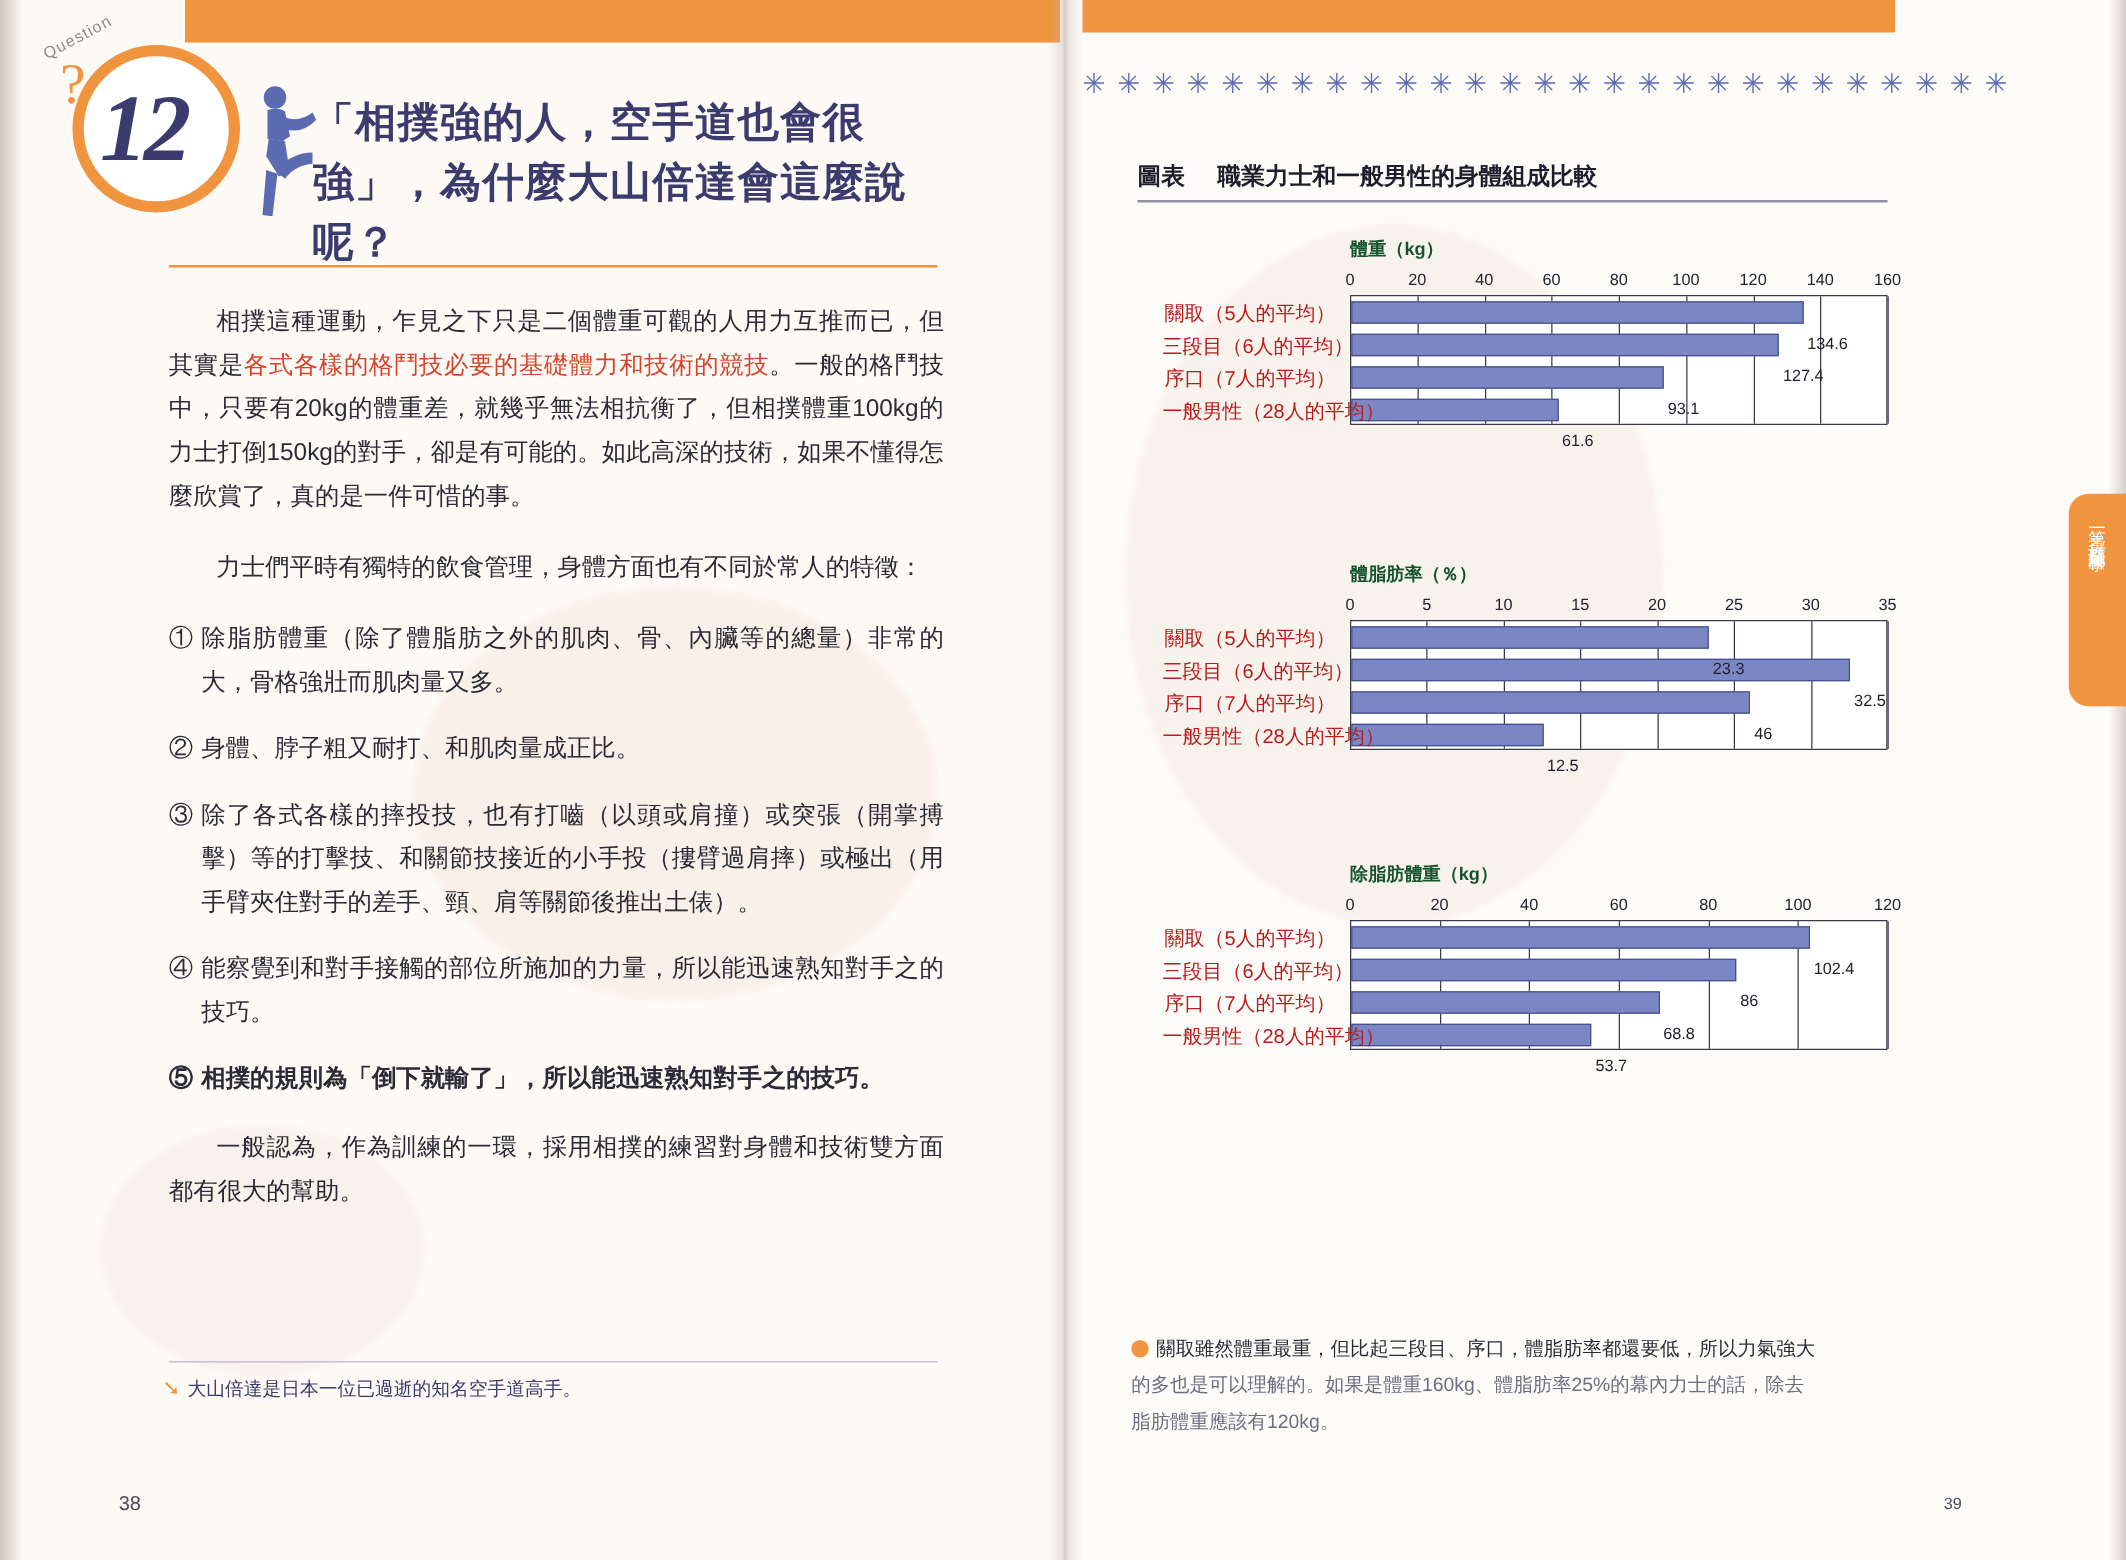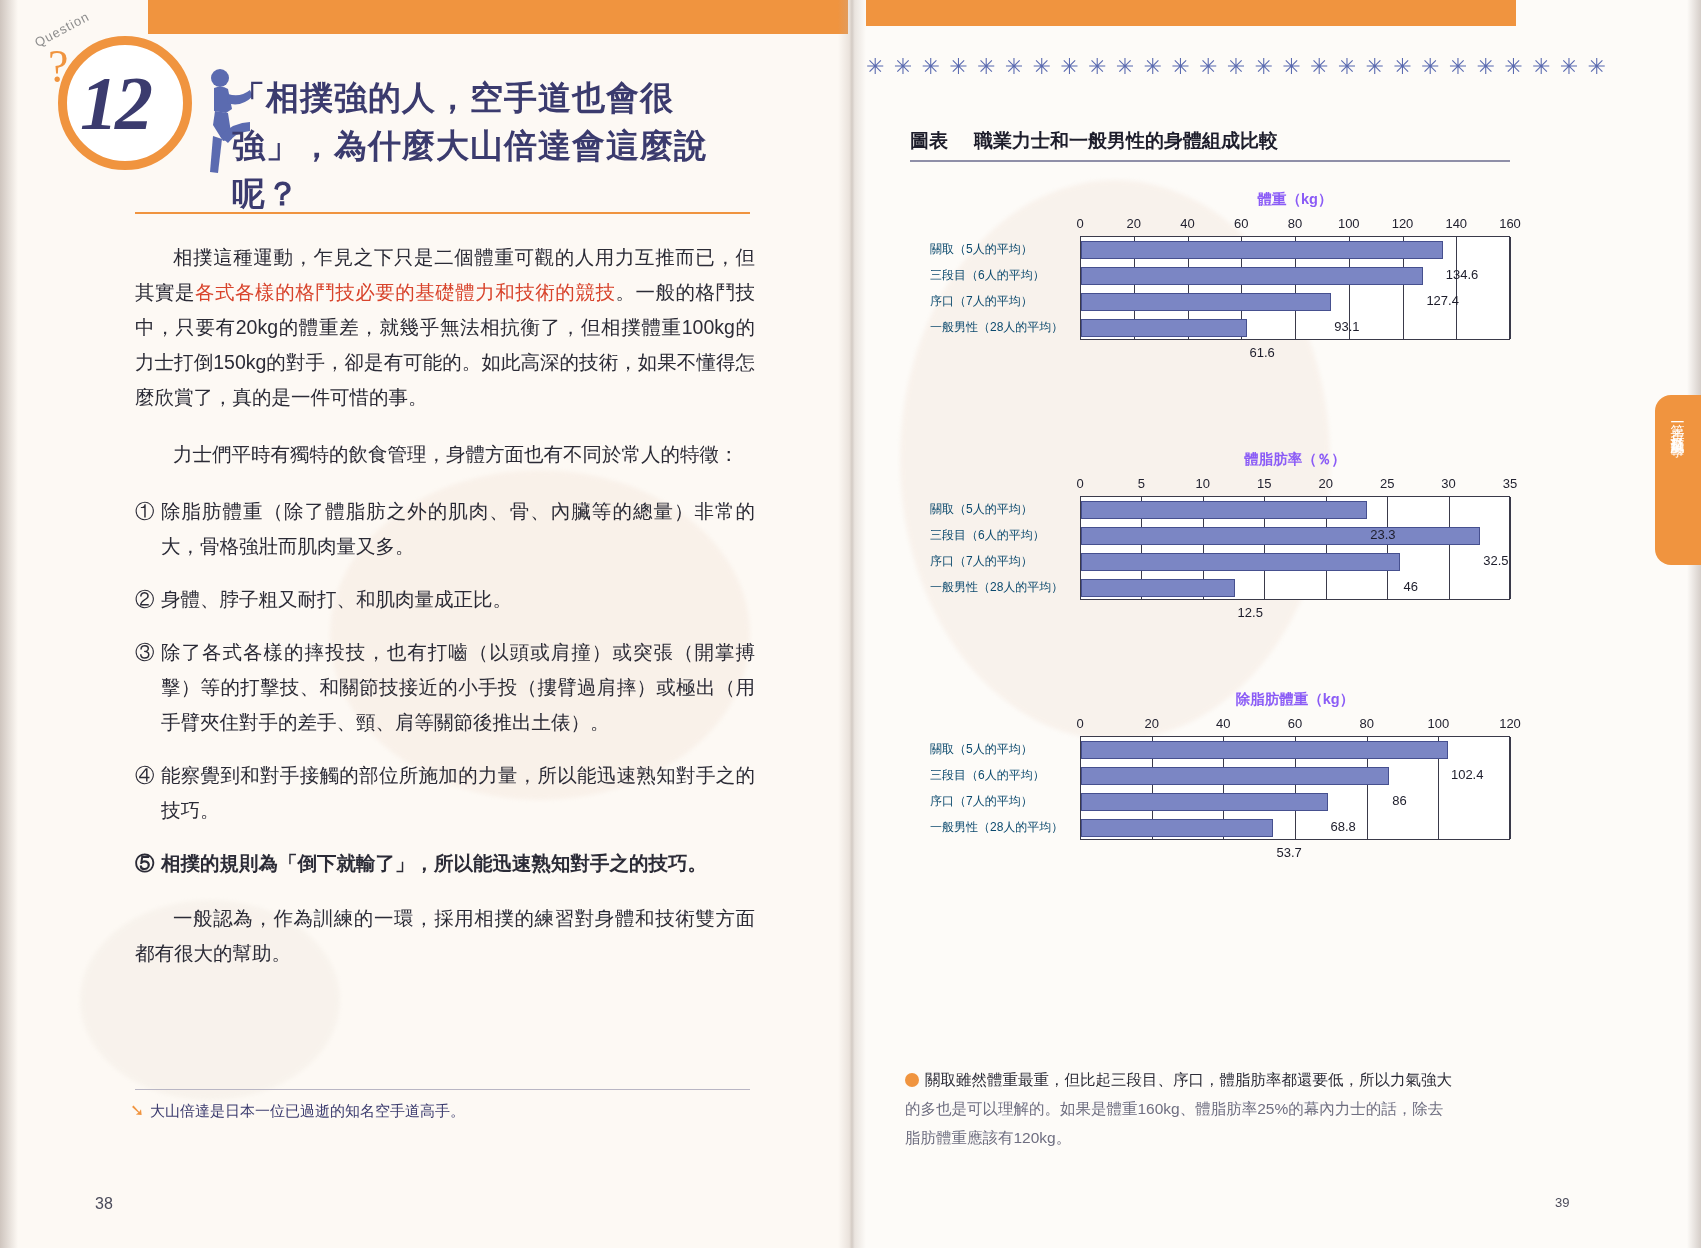--- a/index.html
+++ b/index.html
@@ -26,21 +26,21 @@
 
   
   .badge{position:absolute;left:18px;top:8px;width:180px;height:200px;}
   .badge .ring{position:absolute;left:40px;top:28px;width:134px;height:134px;border-radius:50%;border:9px solid #f0943f;box-sizing:border-box;background:#fff;}
   .badge .qword{position:absolute;left:14px;top:14px;font-size:13px;color:#8d8d8d;transform:rotate(-28deg);letter-spacing:1px;}
   .badge .qmark{position:absolute;left:30px;top:32px;font-size:46px;color:#f0943f;font-family:"Liberation Serif",serif;}
   .badge .num{position:absolute;left:62px;top:52px;font-size:76px;color:#3b3b6e;font-family:"Liberation Serif",serif;font-style:italic;font-weight:bold;letter-spacing:-3px;}
   .badge .fighter{position:absolute;left:168px;top:58px;}
 
   
-  .title{position:absolute;left:232px;top:74px;width:500px;
+  .title{position:absolute;left:250px;top:74px;width:500px;
     font-size:33px;line-height:48px;color:#3b3b6e;font-weight:bold;
     font-family:"Liberation Sans", sans-serif;letter-spacing:1px;}
   .title-rule{position:absolute;left:135px;top:212px;width:615px;height:2px;background:#f0943f;}
 
   .body-col{position:absolute;left:135px;top:240px;width:620px;color:#2b2b36;font-size:19.5px;line-height:35px;text-align:justify;}
   .body-col p{margin:0 0 14px 0;}
   .indent{text-indent:38px;}
   .hl{color:#d8432b;}
   .listitem{display:flex;margin:0 0 18px 0;}
   .listitem .mk{width:26px;flex:0 0 26px;}
@@ -55,23 +55,23 @@
 
   
   .star-row{position:absolute;left:866px;top:52px;width:740px;height:30px;display:flex;justify-content:space-between;align-items:center;}
   .star{color:#5b6bb0;font-size:22px;line-height:22px;}
   .fig-label{position:absolute;left:910px;top:128px;font-size:19px;color:#1d1d2b;font-weight:bold;}
   .fig-label .fw{margin-right:26px;}
   .fig-rule{position:absolute;left:910px;top:160px;width:600px;height:2px;background:#8f8fa8;}
 
   
   .chart{position:absolute;}
-  .chart .ctitle{position:absolute;font-size:14.5px;color:#8b5cf6;font-weight:bold;text-align:center;width:100%;top:0;}
+  .chart .ctitle{position:absolute;font-size:14.5px;color:#14532d;font-weight:bold;text-align:left;width:100%;top:0;}
   .tick-lbl{position:absolute;font-size:13px;color:#232331;transform:translateX(-50%);}
-  .cat-lbl{position:absolute;font-size:12px;color:#0c4a6e;text-align:left;white-space:nowrap;}
+  .cat-lbl{position:absolute;font-size:16px;color:#b91c1c;text-align:center;white-space:nowrap;}
   .plot{position:absolute;border:1px solid #3a3a4a;background:#fff;box-sizing:border-box;}
   .gridline{position:absolute;top:0;bottom:0;width:1px;background:#3a3a4a;}
   .bar{position:absolute;background:#7b86c4;border:1px solid #46508f;box-sizing:border-box;}
   .bar-val{position:absolute;font-size:13px;color:#1d1d2b;margin-top:26px;}
 
   .note{position:absolute;left:905px;top:1065px;width:620px;font-size:15.5px;line-height:29px;color:#2b2b36;}
   .note .dot{display:inline-block;width:14px;height:14px;border-radius:50%;background:#f0943f;margin-right:6px;vertical-align:-2px;}
   .note .faded{color:#6e6e80;}
 
   .tab{position:absolute;right:0;top:395px;width:46px;height:170px;background:#f0943f;border-radius:16px 0 0 16px;}

